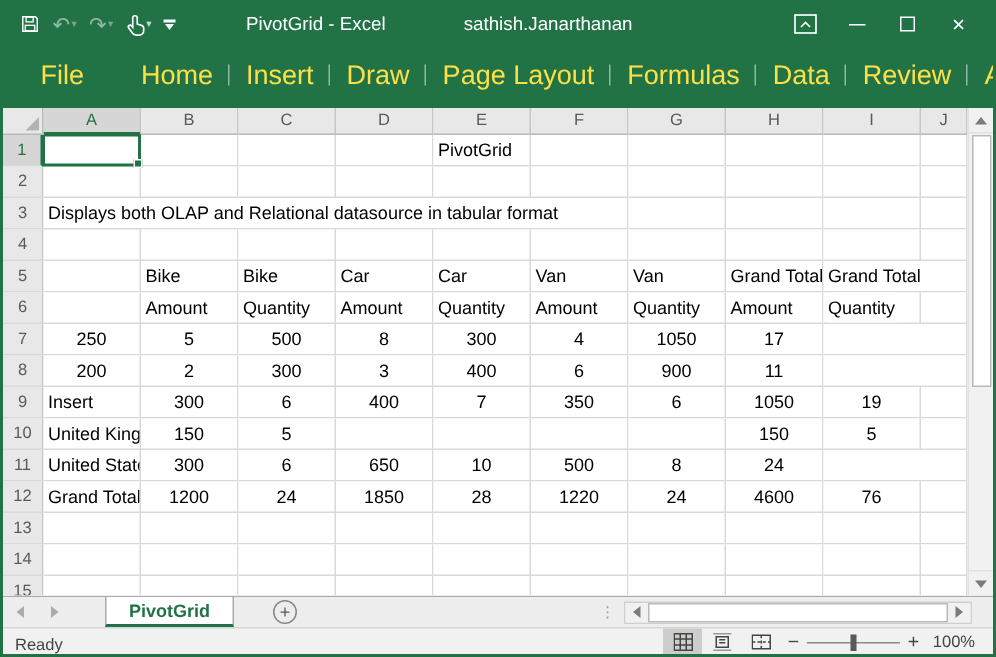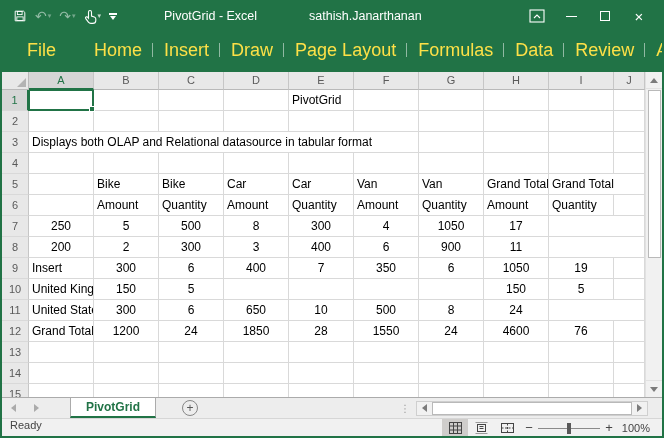--- a/index.html
+++ b/index.html
@@ -78,21 +78,21 @@
   .sheettab{ margin-left:22px; height:20px; background:#fff; border-left:1px solid #ABABAB; border-right:1px solid #ABABAB;
     border-bottom:2px solid #217346; padding:0 15px; display:flex; align-items:center;
     color:#217346; font-weight:bold; font-size:12px; }
   .addsheet{ margin-left:26px; width:16px; height:16px; border:1px solid #878787; border-radius:50%;
     display:flex; align-items:center; justify-content:center; color:#595959; font-size:12px; line-height:12px; }
   .tab-dots{ margin-left:auto; color:#9A9A9A; font-size:10px; letter-spacing:0; padding-right:6px; }
   .hscroll{ width:232px; height:15px; display:flex; align-items:center; margin-right:14px; background:#F1F1F1; border:1px solid #CFCFCF; }
   .harr{ width:15px; height:100%; display:flex; align-items:center; justify-content:center; background:#F1F1F1; }
   .hthumb{ flex:1; height:13px; background:#fff; border:1px solid #B9B9B9; }
   
-  .statusbar{ height:18px; width:660px; background:#F1F1F1; border-top:1px solid #D6D6D6; display:flex; align-items:flex-start; font-size:11px; color:#444; }
+  .statusbar{ height:18px; width:660px; background:#F1F1F1; border-top:1px solid #D6D6D6; display:flex; align-items:flex-end; font-size:11px; color:#444; }
   .status-label{ padding-left:8px; }
   .sb-right{ margin-left:auto; display:flex; align-items:center; height:100%; }
   .viewbtn{ width:26px; height:100%; display:flex; align-items:center; justify-content:center; }
   .viewbtn.active{ background:#CFCDCB; }
   .zoom-minus,.zoom-plus{ width:18px; text-align:center; font-size:13px; color:#444; }
   .zoom-slider{ width:62px; height:14px; position:relative; }
   .zoom-slider .line{ position:absolute; left:0; right:0; top:7px; height:1px; background:#8A8A8A; }
   .zoom-slider .tick{ position:absolute; left:50%; top:4px; width:1px; height:7px; background:#8A8A8A; }
   .zoom-slider .handle{ position:absolute; left:29px; top:2px; width:4px; height:11px; background:#595959; }
   .zoom-pct{ width:44px; text-align:right; padding-right:12px; }
@@ -346,21 +346,21 @@
             <div class="cell num clip"><span class="txt">24</span></div>
             <div class="cell last"></div>
           </div>
           <div class="grow">
             <div class="rowh">12</div>
             <div class="cell clip"><span class="txt">Grand Total</span></div>
             <div class="cell num clip"><span class="txt">1200</span></div>
             <div class="cell num clip"><span class="txt">24</span></div>
             <div class="cell num clip"><span class="txt">1850</span></div>
             <div class="cell num clip"><span class="txt">28</span></div>
-            <div class="cell num clip"><span class="txt">1550</span></div>
+            <div class="cell num clip"><span class="txt">1220</span></div>
             <div class="cell num clip"><span class="txt">24</span></div>
             <div class="cell num clip"><span class="txt">4600</span></div>
             <div class="cell num clip"><span class="txt">76</span></div>
             <div class="cell last"></div>
           </div>
           <div class="grow">
             <div class="rowh">13</div>
             <div class="cell"></div>
             <div class="cell"></div>
             <div class="cell"></div>

